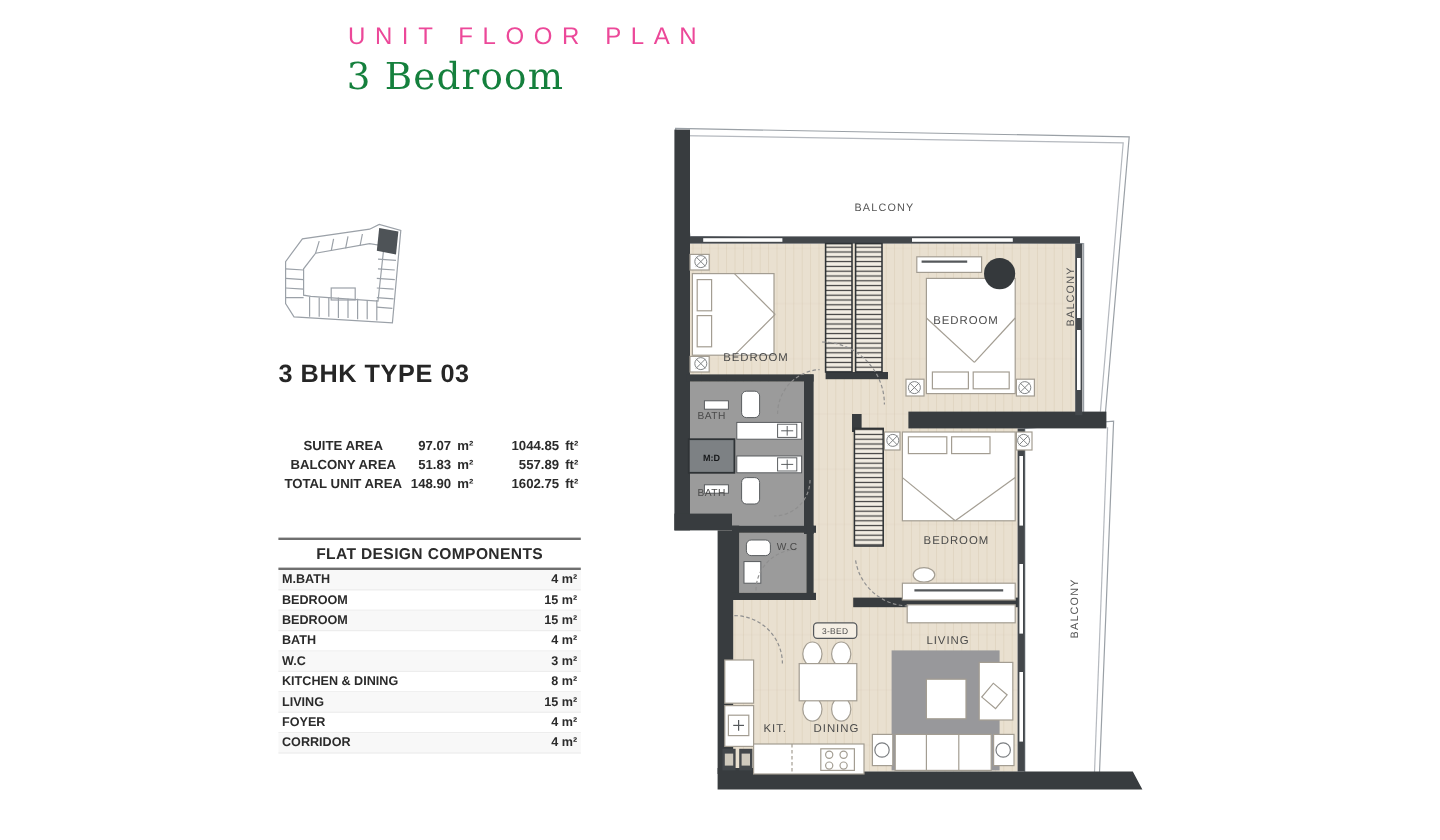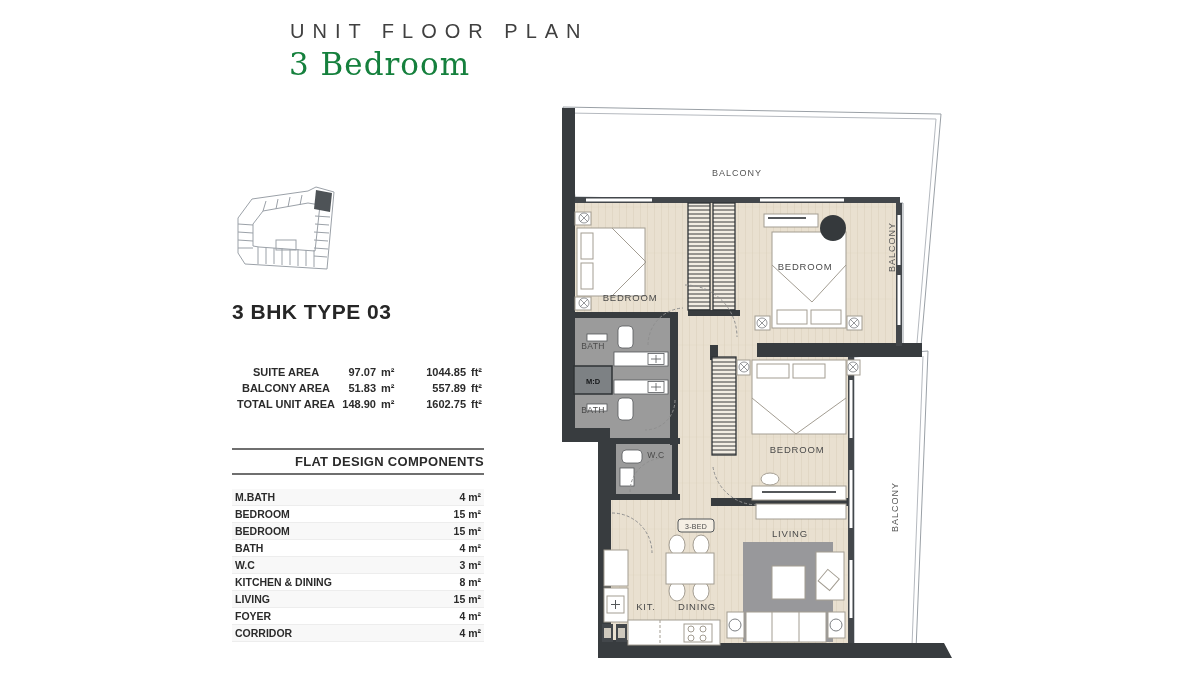--- a/index.html
+++ b/index.html
@@ -1,42 +1,42 @@
 <!DOCTYPE html>
 <html><head>
 <meta charset="utf-8">
 <style>
   html,body{margin:0;padding:0;background:#fff;}
   body{width:1200px;height:700px;position:relative;font-family:"Liberation Sans",sans-serif;overflow:hidden;color:#2b2b2b;}
   .abs{position:absolute;}
 
   
-  .hdr-title{left:290px;top:20px;font-size:20px;letter-spacing:8px;color:#404040;font-weight:400;}
+  .hdr-title{left:290px;top:20px;font-size:20px;letter-spacing:8px;color:#ec4899;font-weight:400;}
   .hdr-sub{left:289px;top:46px;font-family:"DejaVu Serif",serif;font-size:31px;color:#15803d;letter-spacing:1px;}
 
   
   .unit-heading{left:232px;top:300px;font-size:21px;font-weight:bold;color:#262626;letter-spacing:0.5px;}
 
   
   .area-table{left:232px;top:352px;width:252px;font-size:11px;font-weight:bold;}
   .area-head{display:grid;grid-template-columns:104px 76px 72px;border-top:2px solid #6f6f6f;border-bottom:2px solid #6f6f6f;padding:4px 0;font-size:12.5px;}
   .area-head span{text-align:center;}
   .area-body{margin-top:12px;}
   .area-row{display:grid;grid-template-columns:104px 76px 72px;line-height:16px;}
   .area-row .lbl{text-align:center;padding-left:4px;}
   .num{display:inline-block;text-align:right;}
   .cell-m{white-space:nowrap;}
   .cell-m .num{width:40px;}
   .cell-f{white-space:nowrap;text-align:right;padding-right:2px;}
   .unit{padding-left:5px;}
 
   
   .comp{left:232px;top:448px;width:252px;}
-  .comp-head{border-top:2px solid #6f6f6f;border-bottom:2px solid #6f6f6f;text-align:right;font-weight:bold;font-size:13px;padding:4px 0;letter-spacing:0.3px;}
-  .comp-list{margin-top:14px;}
+  .comp-head{border-top:2px solid #6f6f6f;border-bottom:2px solid #6f6f6f;text-align:center;font-weight:bold;font-size:13px;padding:4px 0;letter-spacing:0.3px;}
+  .comp-list{}
   .comp-row{display:flex;justify-content:space-between;font-size:10.5px;font-weight:bold;line-height:13px;padding:1.5px 3px;border-bottom:1px solid #ededed;}
   .comp-row:nth-child(odd){background:#f8f8f8;}
 
   
   svg text{font-family:"Liberation Sans",sans-serif;fill:#4a4a4a;}
   .roomlbl{font-size:9.5px;letter-spacing:0.8px;}
   .smalllbl{font-size:8.5px;letter-spacing:0.4px;}
   .balclbl{font-size:9px;letter-spacing:1px;fill:#555;}
   .taglbl{font-size:7px;letter-spacing:0.3px;}
   .mdlbl{font-size:7.5px;font-weight:bold;fill:#16181a;}

